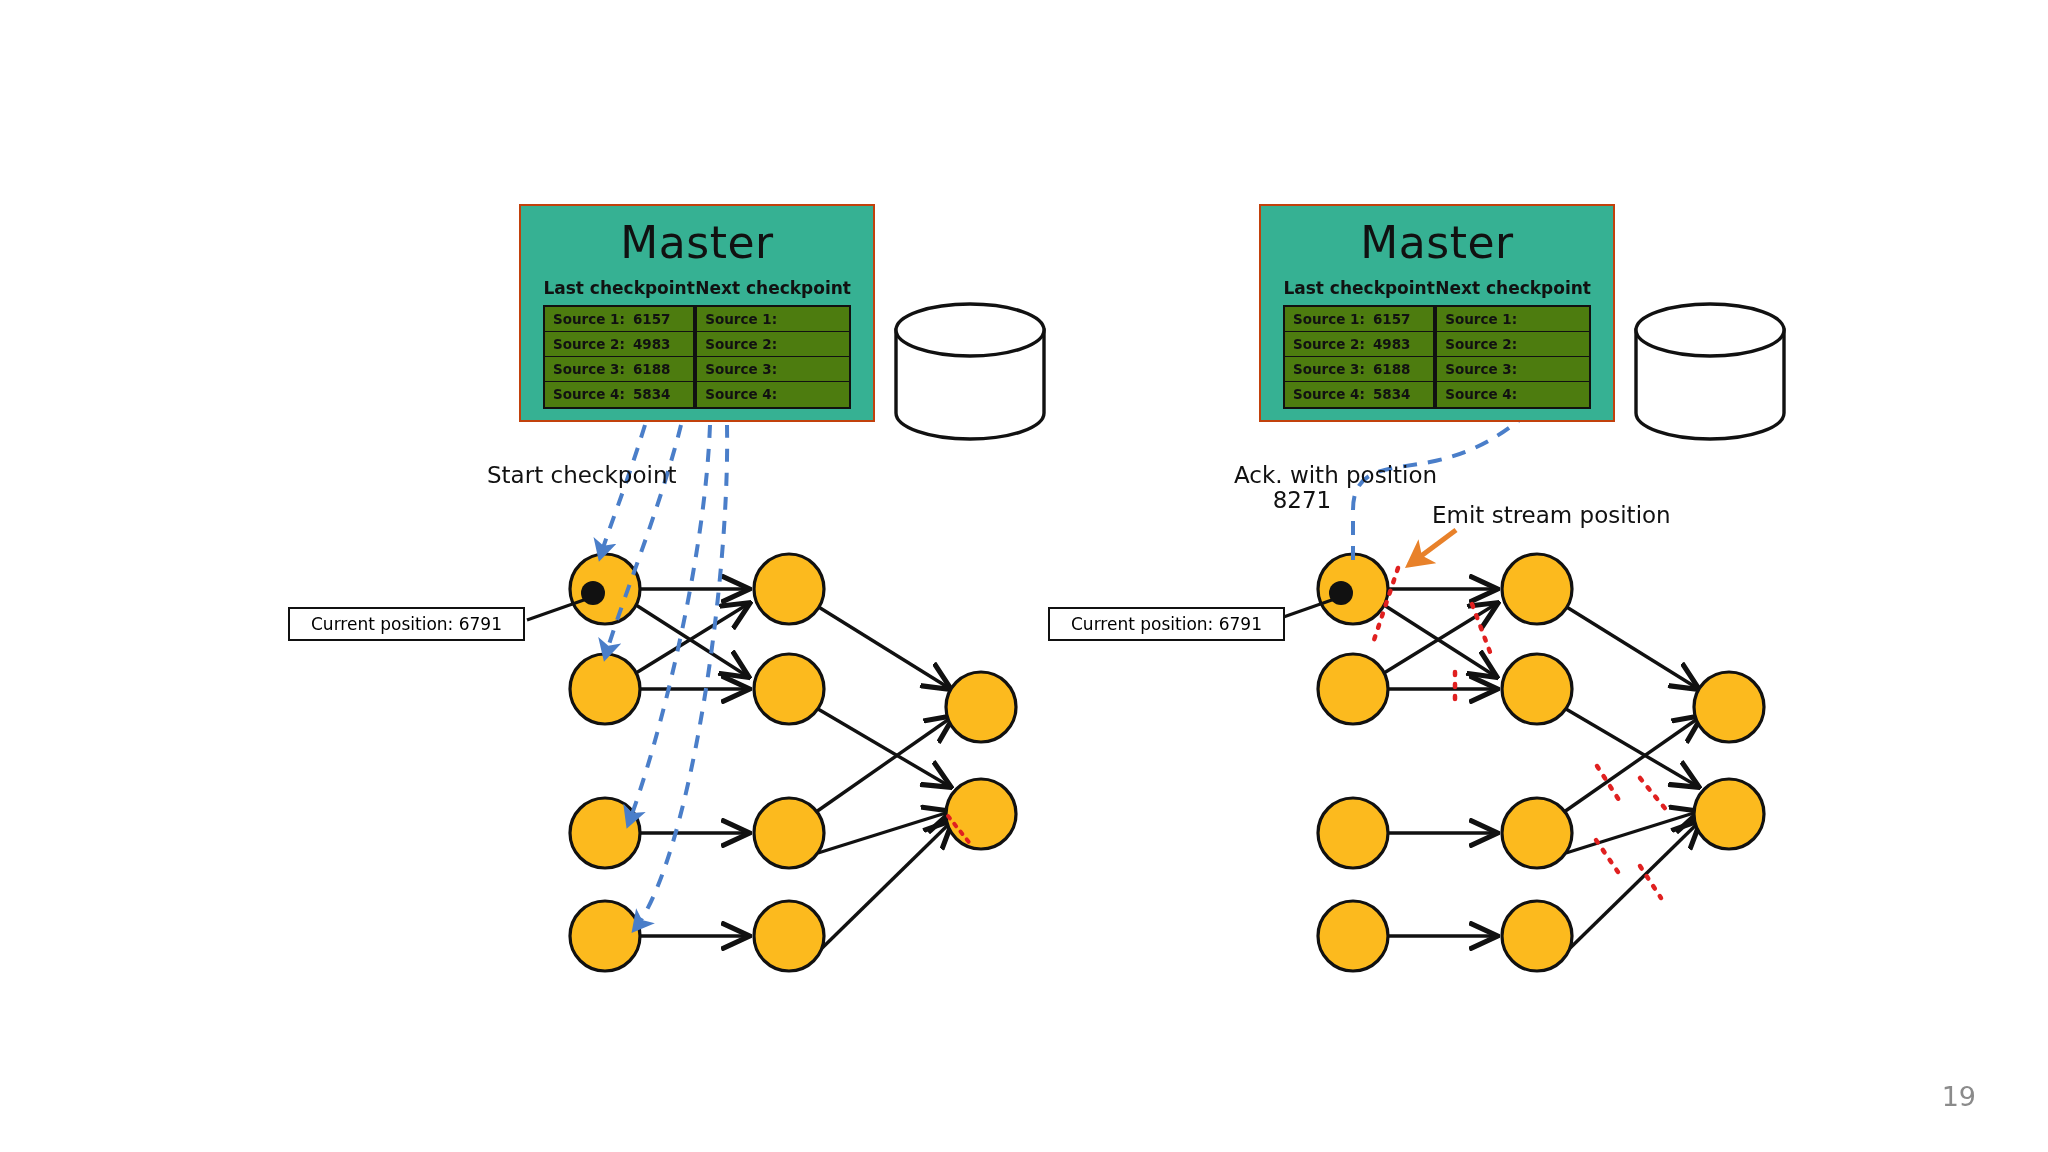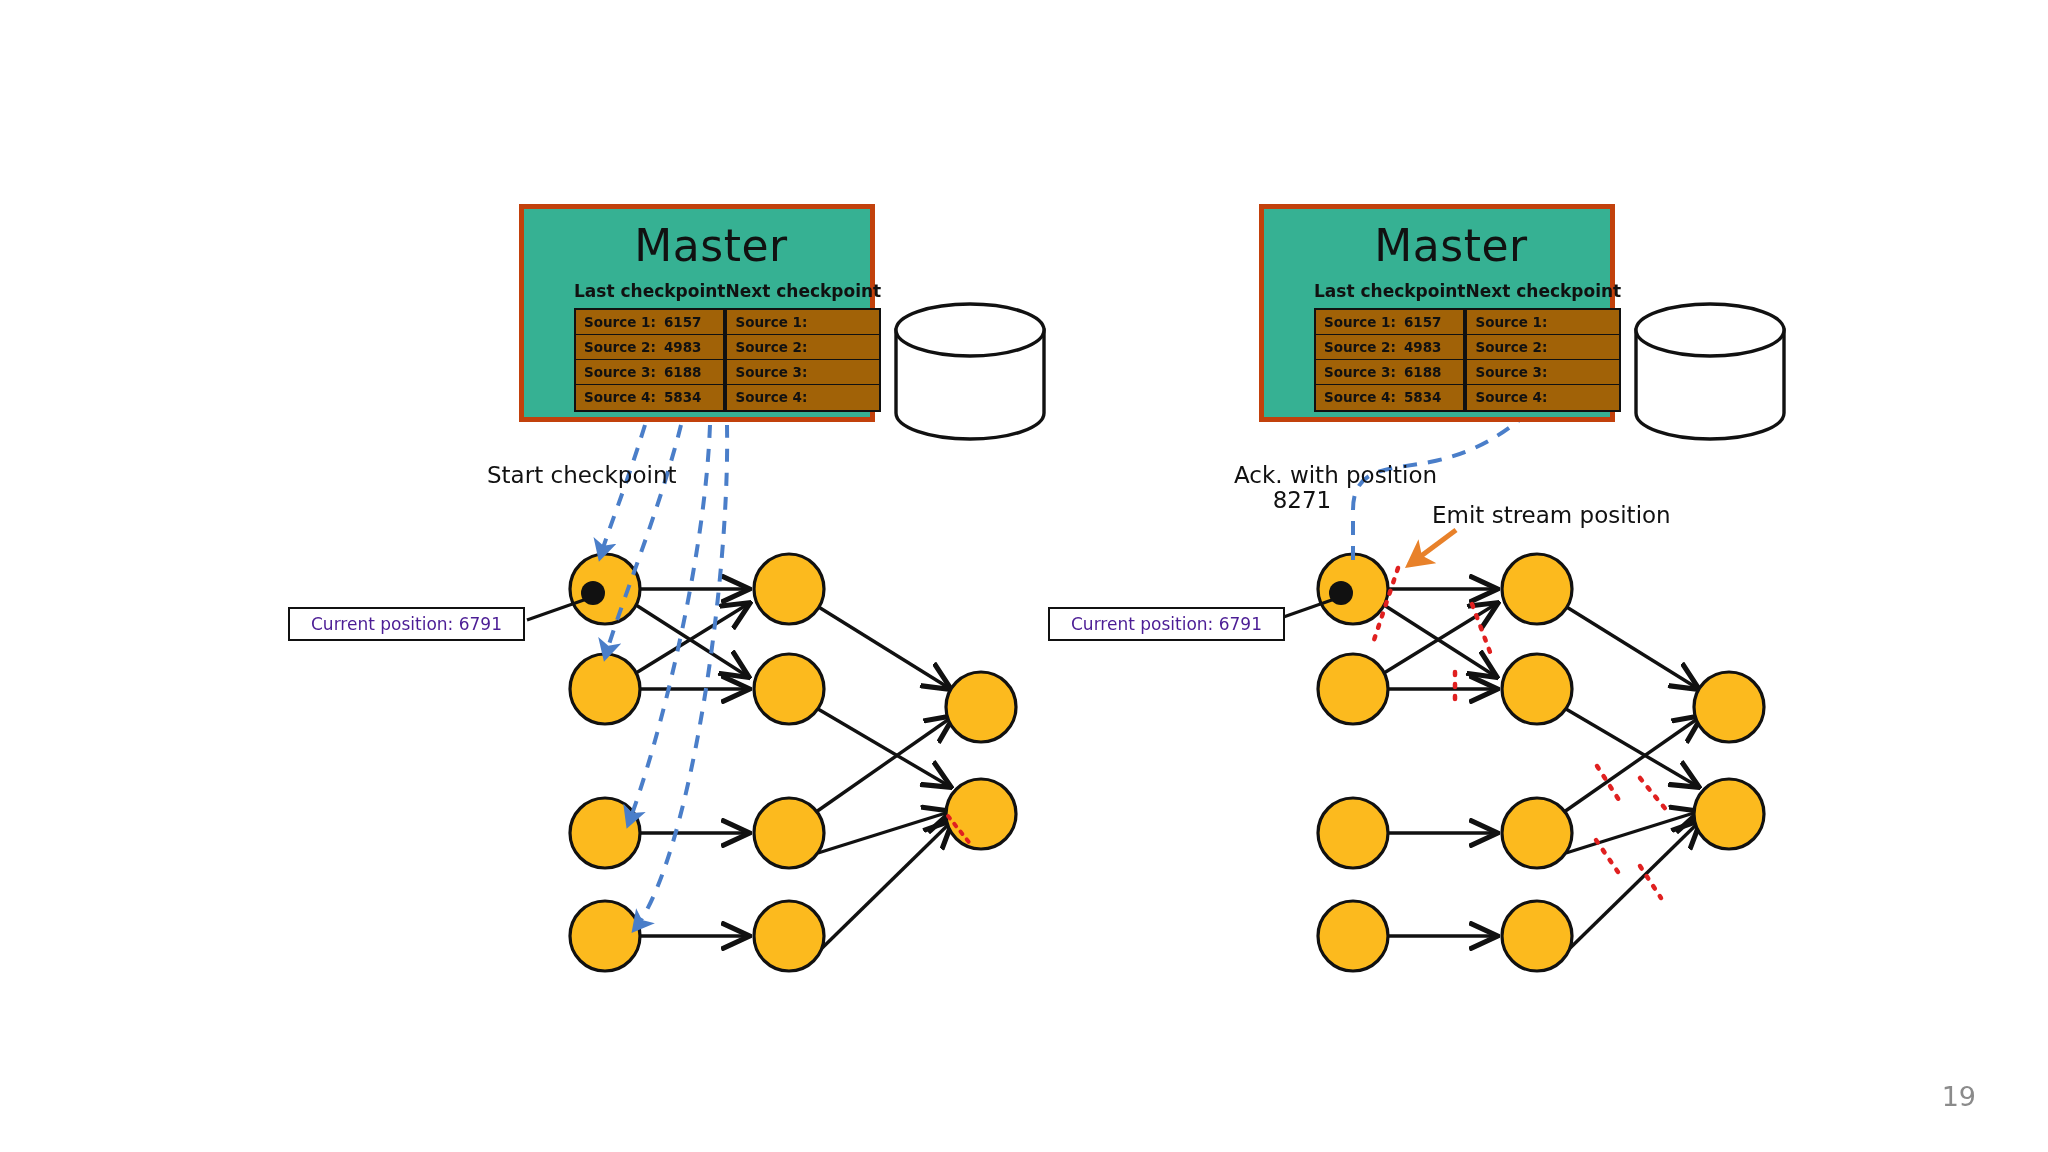--- a/index.html
+++ b/index.html
@@ -23,23 +23,22 @@
     position: absolute;
     left: 0;
     top: 0;
     width: 2048px;
     height: 1152px;
   }
   
   .master-panel {
     position: absolute;
     background: #36b193;
-    border: 5px solid #c2410c;
+    border: 2px solid #c2410c;
     box-sizing: border-box;
-    padding-left: 28px;
   }
   .master-title {
     text-align: center;
     font-size: 44px;
     color: #111111;
     font-family: "DejaVu Sans", sans-serif;
     font-weight: 400;
     letter-spacing: 0.5px;
     margin-top: 14px;
     line-height: 1.05;
@@ -57,21 +56,21 @@
   .ckpt-head {
     font-size: 17px;
     color: #111111;
     text-align: center;
     margin-bottom: 7px;
     font-family: "DejaVu Sans", sans-serif;
     white-space: nowrap;
   }
   .ckpt-table {
     border: 2px solid #111111;
-    background: #a16207;
+    background: #4d7c0f;
     box-sizing: border-box;
   }
   .ckpt-cell {
     height: 25px;
     line-height: 25px;
     border-bottom: 1px solid #111111;
     font-size: 13.5px;
     color: #111111;
     padding-left: 8px;
     white-space: nowrap;
@@ -81,21 +80,21 @@
   .ckpt-cell:last-child { border-bottom: none; }
   .ckpt-cell .val { margin-left: 8px; }
 
   
   .pos-box {
     position: absolute;
     border: 2px solid #111111;
     background: #ffffff;
     box-sizing: border-box;
     font-size: 17px;
-    color: #4c1d95;
+    color: #000000;
     display: flex;
     align-items: center;
     justify-content: center;
     white-space: nowrap;
     font-family: "DejaVu Sans", sans-serif;
   }
 
   
   .caption {
     position: absolute;

